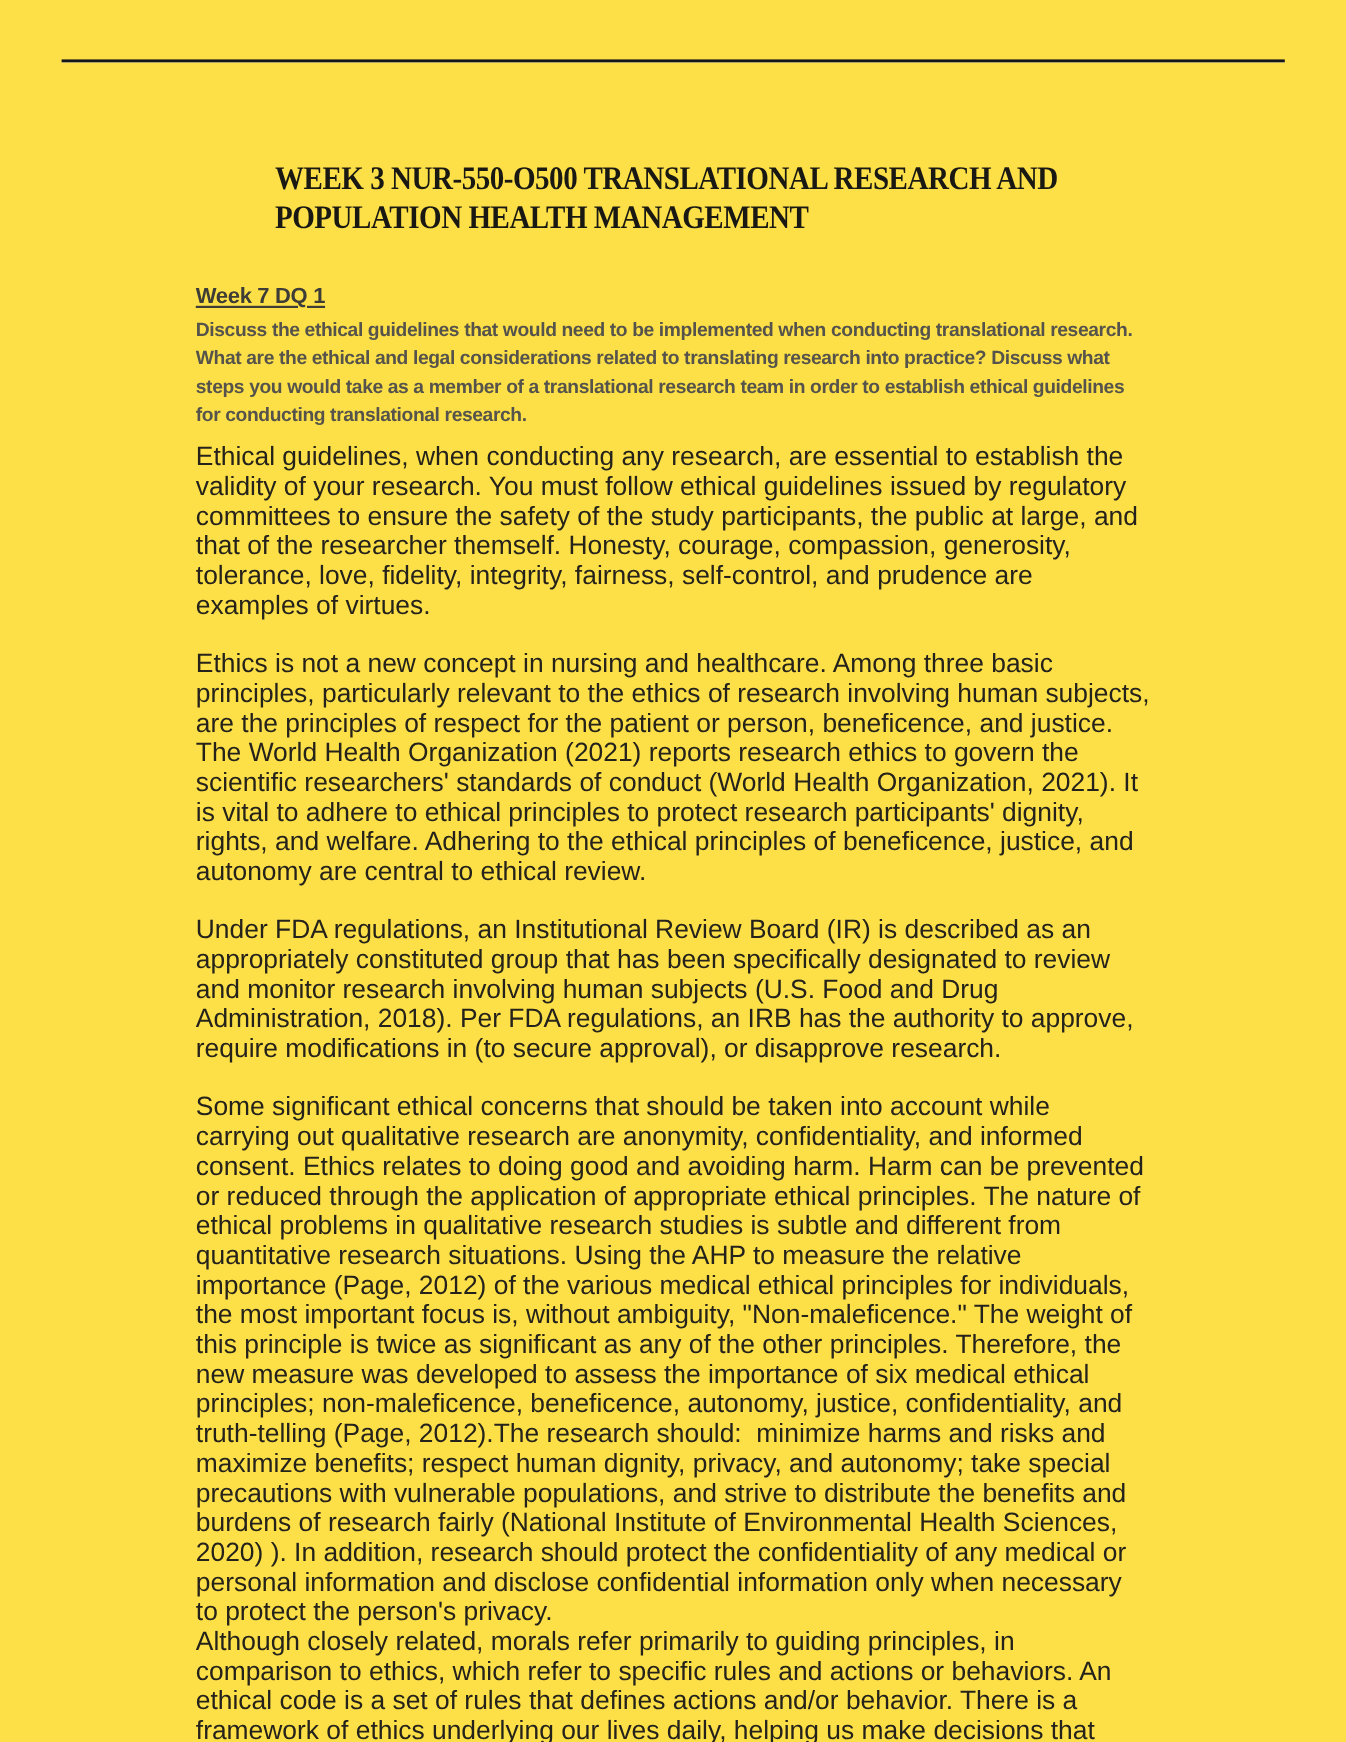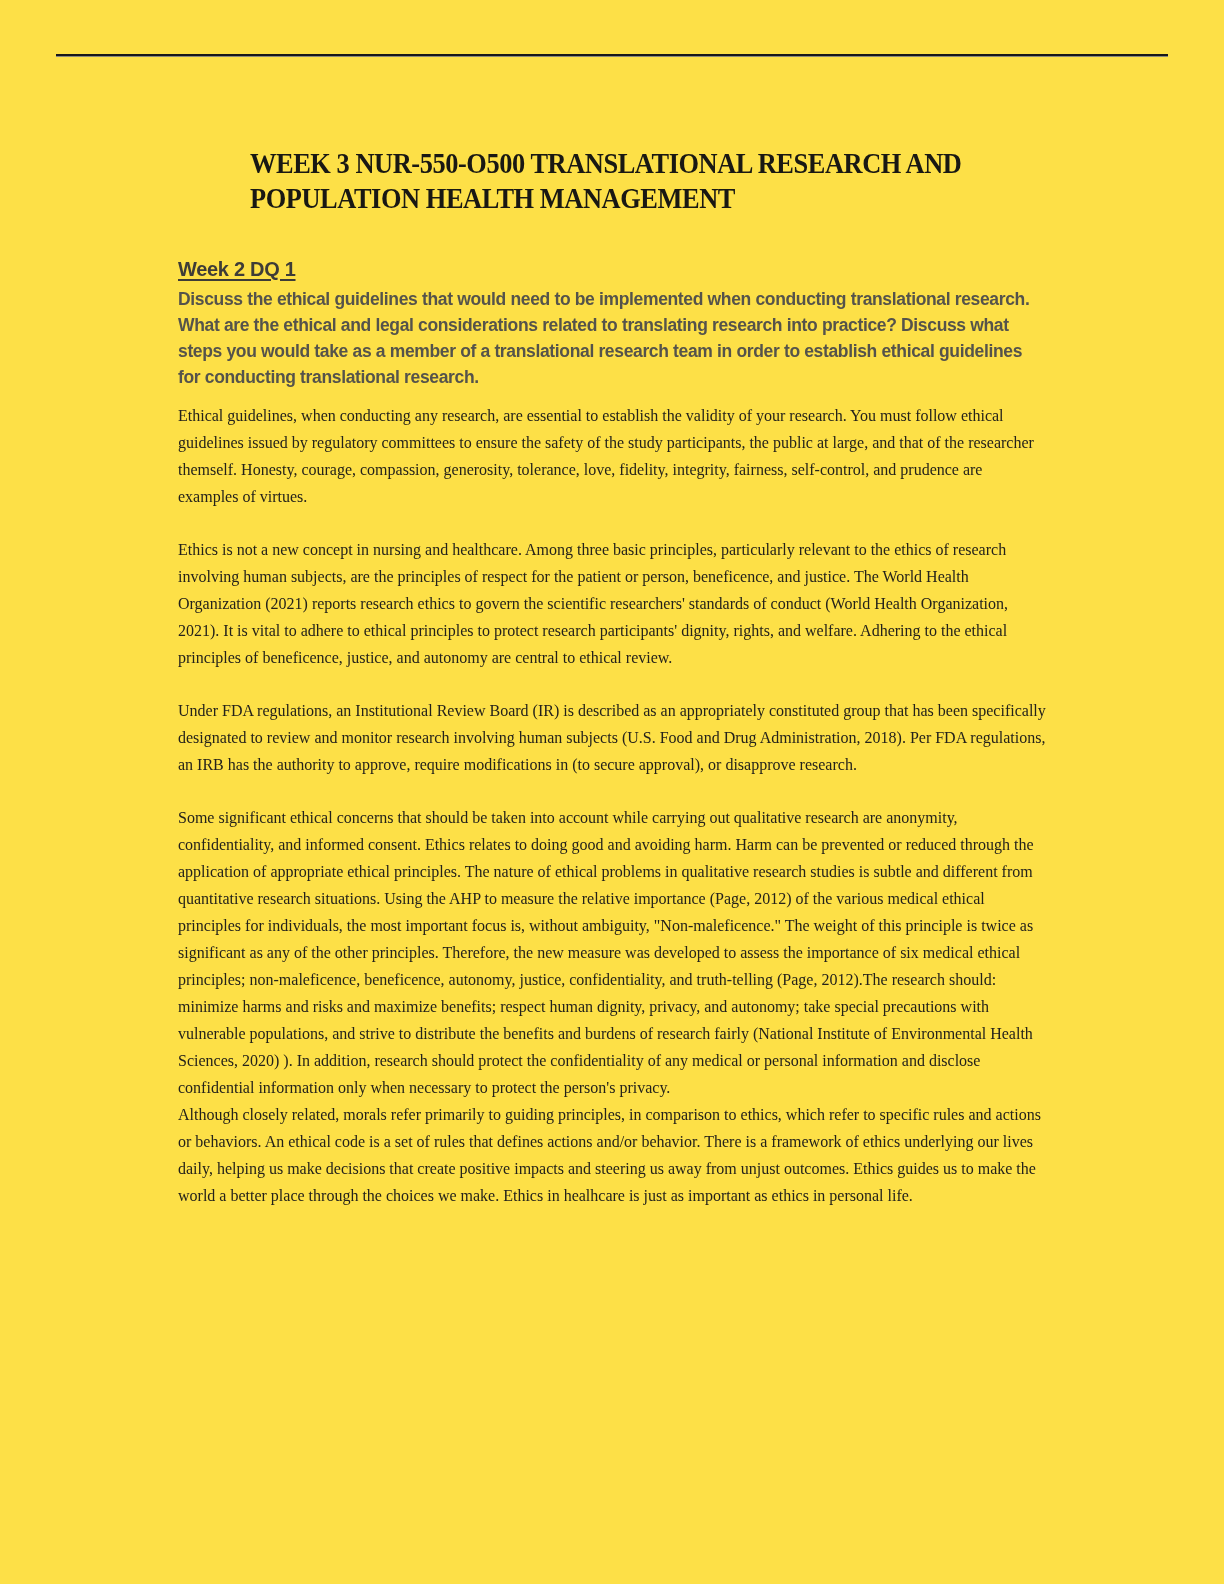--- a/index.html
+++ b/index.html
@@ -62,22 +62,22 @@
     font-family: "Liberation Sans", sans-serif;
     font-weight: bold;
     font-size: 17.5px;
     line-height: 26px;
     letter-spacing: -0.35px;
     color: #55534B;
     white-space: pre-wrap;
   }
   .doc-para {
     margin: 0 0 26px 0;
-    font-family: Liberation Serif, serif;
-    font-size: 16px;
+    font-family: Liberation Sans, sans-serif;
+    font-size: 24px;
     line-height: 27px;
     color: #24221B;
     white-space: pre-wrap;
   }
   .doc-para.first {
     margin-top: 12px;
   }
   .doc-para.joined {
     margin-bottom: 0;
   }
@@ -89,21 +89,21 @@
 
   <div class="top-rule"></div>
 
   <main class="content">
 
     <h1 class="doc-title">
       <span class="title-line">WEEK 3 NUR-550-O500 TRANSLATIONAL RESEARCH AND</span>
       <span class="title-line">POPULATION HEALTH MANAGEMENT</span>
     </h1>
 
-    <h2 class="section-heading">Week 2 DQ 1</h2>
+    <h2 class="section-heading">Week 7 DQ 1</h2>
 
     <p class="question">Discuss the ethical guidelines that would need to be implemented when conducting translational research. What are the ethical and legal considerations related to translating research into practice? Discuss what steps you would take as a member of a translational research team in order to establish ethical guidelines for conducting translational research.</p>
 
     <p class="doc-para first">Ethical guidelines, when conducting any research, are essential to establish the validity of your research. You must follow ethical guidelines issued by regulatory committees to ensure the safety of the study participants, the public at large, and that of the researcher themself. Honesty, courage, compassion, generosity, tolerance, love, fidelity, integrity, fairness, self-control, and prudence are examples of virtues.</p>
 
     <p class="doc-para">Ethics is not a new concept in nursing and healthcare. Among three basic principles, particularly relevant to the ethics of research involving human subjects, are the principles of respect for the patient or person, beneficence, and justice. The World Health Organization (2021) reports research ethics to govern the scientific researchers' standards of conduct (World Health Organization, 2021). It is vital to adhere to ethical principles to protect research participants' dignity, rights, and welfare. Adhering to the ethical principles of beneficence, justice, and autonomy are central to ethical review.</p>
 
     <p class="doc-para">Under FDA regulations, an Institutional Review Board (IR) is described as an appropriately constituted group that has been specifically designated to review and monitor research involving human subjects (U.S. Food and Drug Administration, 2018). Per FDA regulations, an IRB has the authority to approve, require modifications in (to secure approval), or disapprove research.</p>
 
     <p class="doc-para joined">Some significant ethical concerns that should be taken into account while carrying out qualitative research are anonymity, confidentiality, and informed consent. Ethics relates to doing good and avoiding harm. Harm can be prevented or reduced through the application of appropriate ethical principles. The nature of ethical problems in qualitative research studies is subtle and different from quantitative research situations. Using the AHP to measure the relative importance (Page, 2012) of the various medical ethical principles for individuals, the most important focus is, without ambiguity, "Non-maleficence." The weight of this principle is twice as significant as any of the other principles. Therefore, the new measure was developed to assess the importance of six medical ethical principles; non-maleficence, beneficence, autonomy, justice, confidentiality, and truth-telling (Page, 2012).The research should:  minimize harms and risks and maximize benefits; respect human dignity, privacy, and autonomy; take special precautions with vulnerable populations, and strive to distribute the benefits and burdens of research fairly (National Institute of Environmental Health Sciences, 2020) ). In addition, research should protect the confidentiality of any medical or personal information and disclose confidential information only when necessary to protect the person's privacy.</p>

